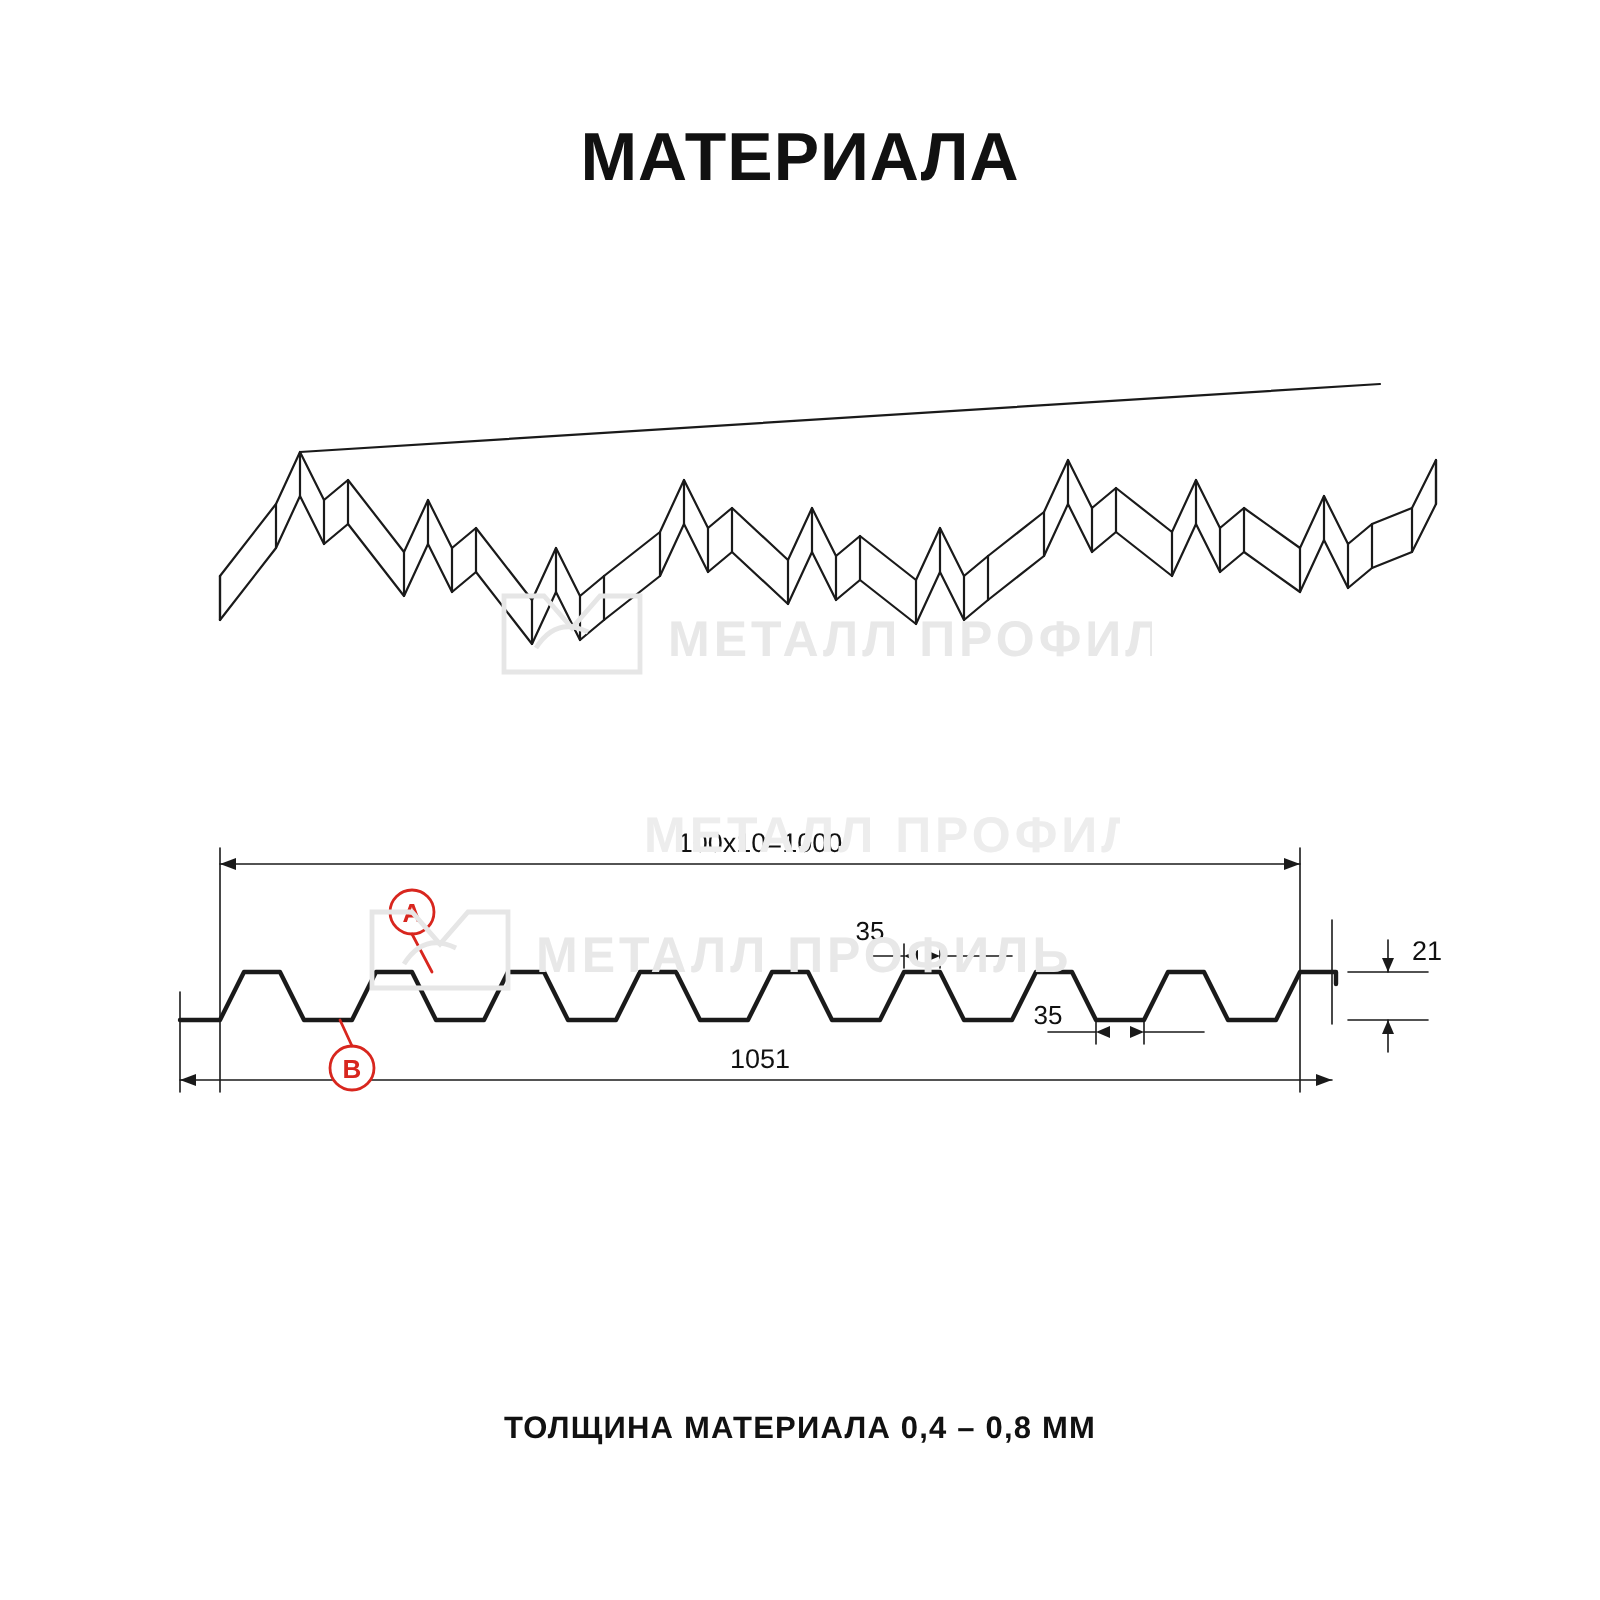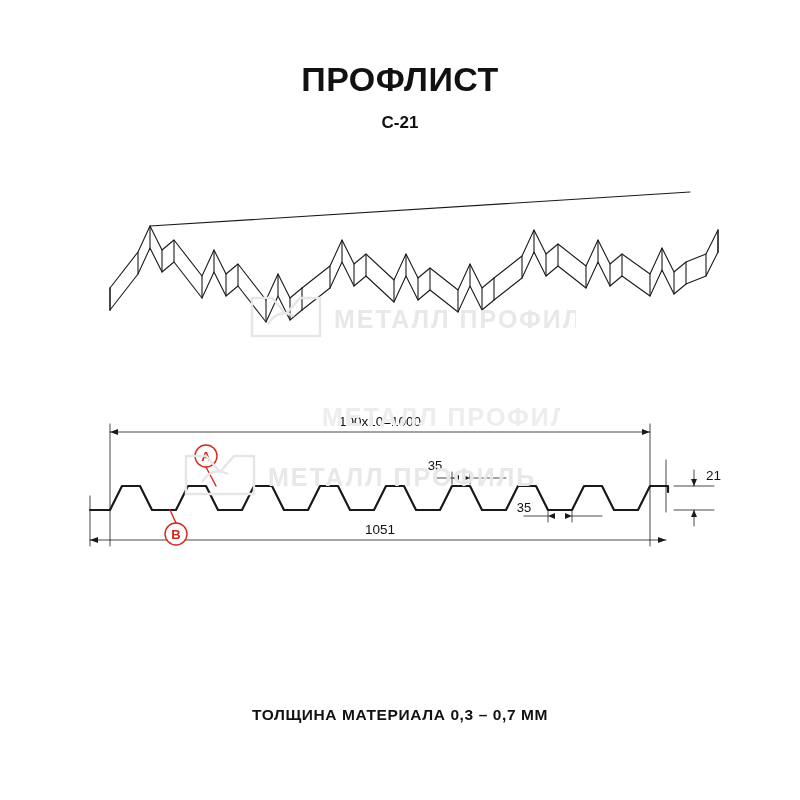--- a/index.html
+++ b/index.html
@@ -81,22 +81,21 @@
     letter-spacing: 0.6px;
     color: #111;
   }
 </style>
 </head>
 <body>
 
 <div class="page">
 
   <div class="header">
-    <div class="title">ПРОФЛИСТ</div>
-    <div class="subtitle">С-21</div>
+    <div class="title">МАТЕРИАЛА</div>
   </div>
 
   <div class="iso-wrap">
     <svg width="640" height="170" viewBox="0 0 640 170" fill="none" stroke="#1a1a1a" stroke-width="1.1" stroke-linejoin="round" stroke-linecap="round">
 
       <path d="M60 56 L600 22"></path>
 
       <g>
 
         <path d="M20 118
@@ -253,15 +252,15 @@
     <svg width="390" height="120" viewBox="0 0 390 120">
       <g fill="none" stroke="#e6e6e6" stroke-width="2.4">
         <path d="M16 104 L16 66 L36 66 L50 82 L64 66 L84 66 L84 104 Z"></path>
         <path d="M32 92 q10 -16 26 -8"></path>
       </g>
       <text x="98" y="96" font-family="Liberation Sans, sans-serif" font-size="25" font-weight="bold" fill="#e8e8e8" letter-spacing="2">МЕТАЛЛ ПРОФИЛЬ</text>
       <text x="152" y="36" font-family="Liberation Sans, sans-serif" font-size="25" font-weight="bold" fill="#ededed" letter-spacing="2">МЕТАЛЛ ПРОФИЛЬ</text>
     </svg>
   </div>
 
-  <div class="footer">ТОЛЩИНА МАТЕРИАЛА 0,3 – 0,7 ММ</div>
+  <div class="footer">ТОЛЩИНА МАТЕРИАЛА 0,4 – 0,8 ММ</div>
 
 </div>
 
 </body></html>

